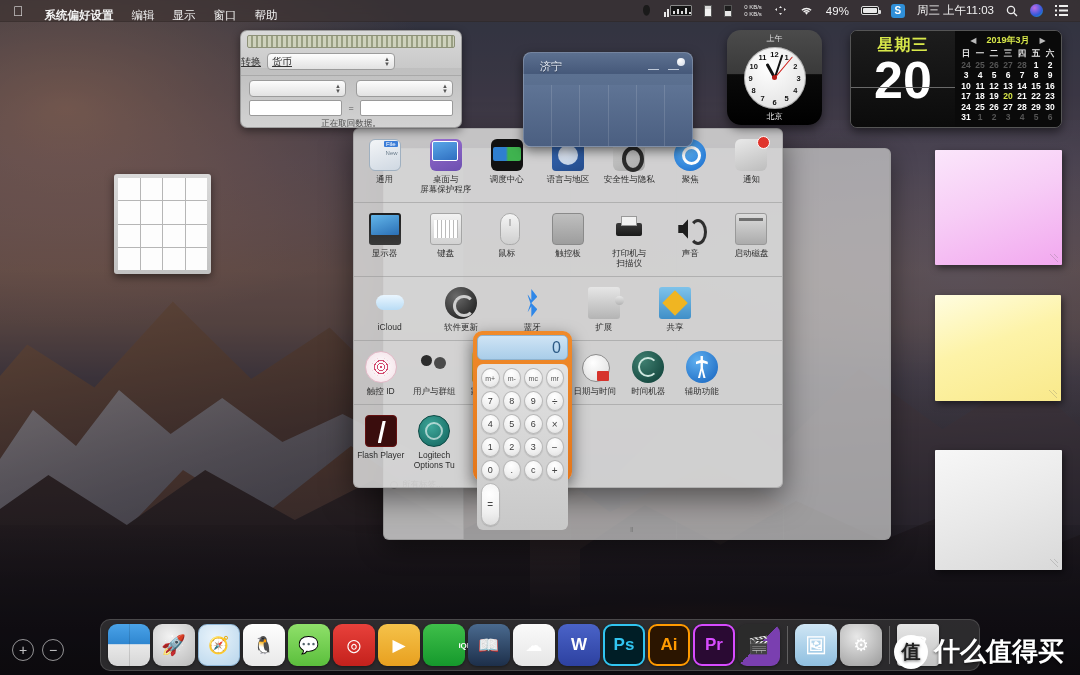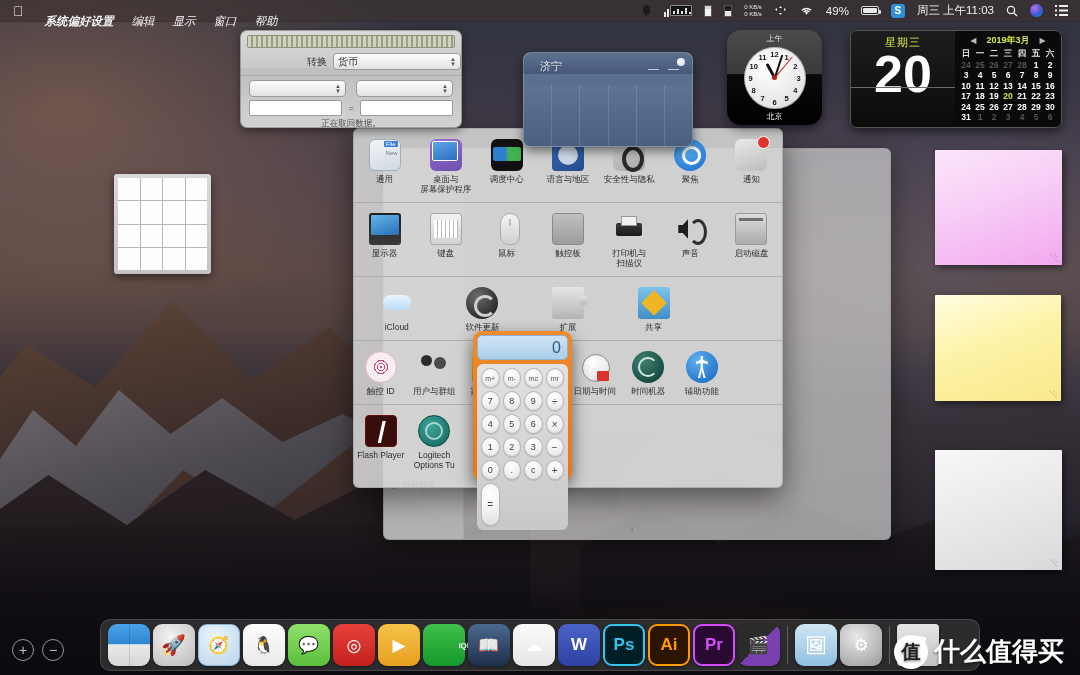--- a/index.html
+++ b/index.html
@@ -58,42 +58,42 @@
   #menubar {
     position:absolute; left:0; top:0; width:1080px; height:22px;
     background: rgba(60,48,46,0.62);
     backdrop-filter: blur(6px);
     display:flex; align-items:center;
     color:#f2f2f2; font-size:11.5px;
     z-index: 400;
     border-bottom:1px solid rgba(0,0,0,0.12);
   }
   #menubar .apple { margin:0 12px 0 13px; font-size:14px; line-height:1; }
-  .menu-item { padding:10px 9px; height:22px; line-height:22px; white-space:nowrap;font-style:italic; }
+  .menu-item { padding:4px 9px; height:22px; line-height:22px; white-space:nowrap; }
   .menu-item.bold { font-weight:bold; }
   #menu-right { margin-left:auto; display:flex; align-items:center; gap:0px; padding-right:6px; }
   .status-item { padding:0 6px; display:flex; align-items:center; height:22px; white-space:nowrap; }
   .net-speed { font-size:6px; line-height:6.5px; text-align:left; color:#e9e9e9; }
 
   
   .ind { display:flex; align-items:flex-end; height:12px; gap:1px; }
   .ind i { display:block; width:2px; background:#e8e8e8; }
 
   
   .widget { position:absolute; z-index:60; }
 
   
   #conv { left:240px; top:30px; width:222px; height:98px;
     background: linear-gradient(180deg, #d9d9d9 0%, #c9c9c9 38%, #bfbfbf 39%, #d2d2d2 100%);
     border-radius:7px; box-shadow:0 3px 9px rgba(0,0,0,0.45);
     border:1px solid rgba(120,120,120,0.6); overflow:hidden; }
   #conv .strip { height:13px; margin:4px 6px 0 6px; border-radius:2px;
     background: repeating-linear-gradient(90deg,#cfd2bd 0 3px,#9aa084 3px 5px);
     border:1px solid #8d9178; }
-  #conv .row1 { display:flex; align-items:center; justify-content:flex-end; gap:6px; margin-top:5px; font-size:10px; color:#333; }
+  #conv .row1 { display:flex; align-items:center; justify-content:flex-start; gap:6px; margin-top:5px; font-size:10px; color:#333;text-decoration:underline; }
   .popup { height:17px; border-radius:4px; background:linear-gradient(180deg,#fdfdfd,#e2e2e2);
     border:1px solid #9b9b9b; font-size:10px; color:#333; display:flex; align-items:center;
     padding:0 4px; position:relative; }
   .popup .arrows { position:absolute; right:4px; top:50%; transform:translateY(-50%);
     font-size:6px; line-height:5px; color:#555; text-align:center; }
   #conv .divider { height:1px; background:#a9a9a9; margin:5px 0 0 0; }
   #conv .row2 { display:flex; gap:10px; padding:4px 8px 0 8px; }
   #conv .row3 { display:flex; gap:6px; padding:3px 8px 0 8px; align-items:center; }
   .txtfield { height:16px; background:#fff; border:1px solid #9a9a9a; border-radius:2px; flex:1; }
   #conv .status { text-align:center; font-size:8.5px; color:#4a4a4a; margin-top:2px; }
@@ -134,21 +134,21 @@
   #clock .hand.sec { background:#d0201c; }
   #clock .pin { position:absolute; left:50%; top:50%; width:5px; height:5px; margin:-2.5px 0 0 -2.5px;
     border-radius:50%; background:#b81c17; }
 
   
   #calendar { left:850px; top:30px; width:212px; height:98px;
     display:flex; border-radius:7px; overflow:hidden; box-shadow:0 4px 10px rgba(0,0,0,0.5);
     background:#111; border:1px solid #555; }
   #cal-left { width:104px; background:linear-gradient(180deg,#1d1d1d 0%, #0b0b0b 100%);
     position:relative; display:flex; flex-direction:column; align-items:center; }
-  #cal-left .wd { color:#d8e84a; font-size:11px; font-weight:normal; margin-top:4px; letter-spacing:1px; }
+  #cal-left .wd { color:#d8e84a; font-size:16px; font-weight:bold; margin-top:4px; letter-spacing:1px; }
   #cal-left .daynum { color:#fff; font-size:52px; font-weight:bold; line-height:56px; margin-top:-4px;
     font-family:"Liberation Sans", sans-serif; }
   #cal-left .seam { position:absolute; left:0; right:0; top:56px; height:1px; background:#6a6a6a; }
   #cal-right { flex:1; background:#0a0a0a; padding:3px 4px 2px 4px; }
   #cal-right .mhead { display:flex; align-items:center; justify-content:center; gap:10px;
     color:#d8e84a; font-size:9px; font-weight:bold; }
   #cal-right .mhead .arr { color:#bbb; font-size:8px; }
   .cal-grid { display:grid; grid-template-columns:repeat(7,1fr); margin-top:1px; }
   .cal-grid div { text-align:center; font-size:8.5px; line-height:10.5px; color:#fff; font-weight:bold; }
   .cal-grid div.dow { color:#e8e8e8; font-weight:bold; }
@@ -522,20 +522,24 @@
         <div class="pref-row">
           <div class="pref-cell">
             <div class="pref-icon ic-icloud"></div>
             <div class="pref-label">iCloud</div>
           </div>
           <div class="pref-cell">
             <div class="pref-icon ic-update"></div>
             <div class="pref-label">软件更新</div>
           </div>
           <div class="pref-cell">
+            <div class="pref-icon ic-bt"></div>
+            <div class="pref-label">蓝牙</div>
+          </div>
+          <div class="pref-cell">
             <div class="pref-icon ic-ext"></div>
             <div class="pref-label">扩展</div>
           </div>
           <div class="pref-cell">
             <div class="pref-icon ic-share"></div>
             <div class="pref-label">共享</div>
           </div>
           <div class="pref-cell"></div>
         </div>
       </div>

